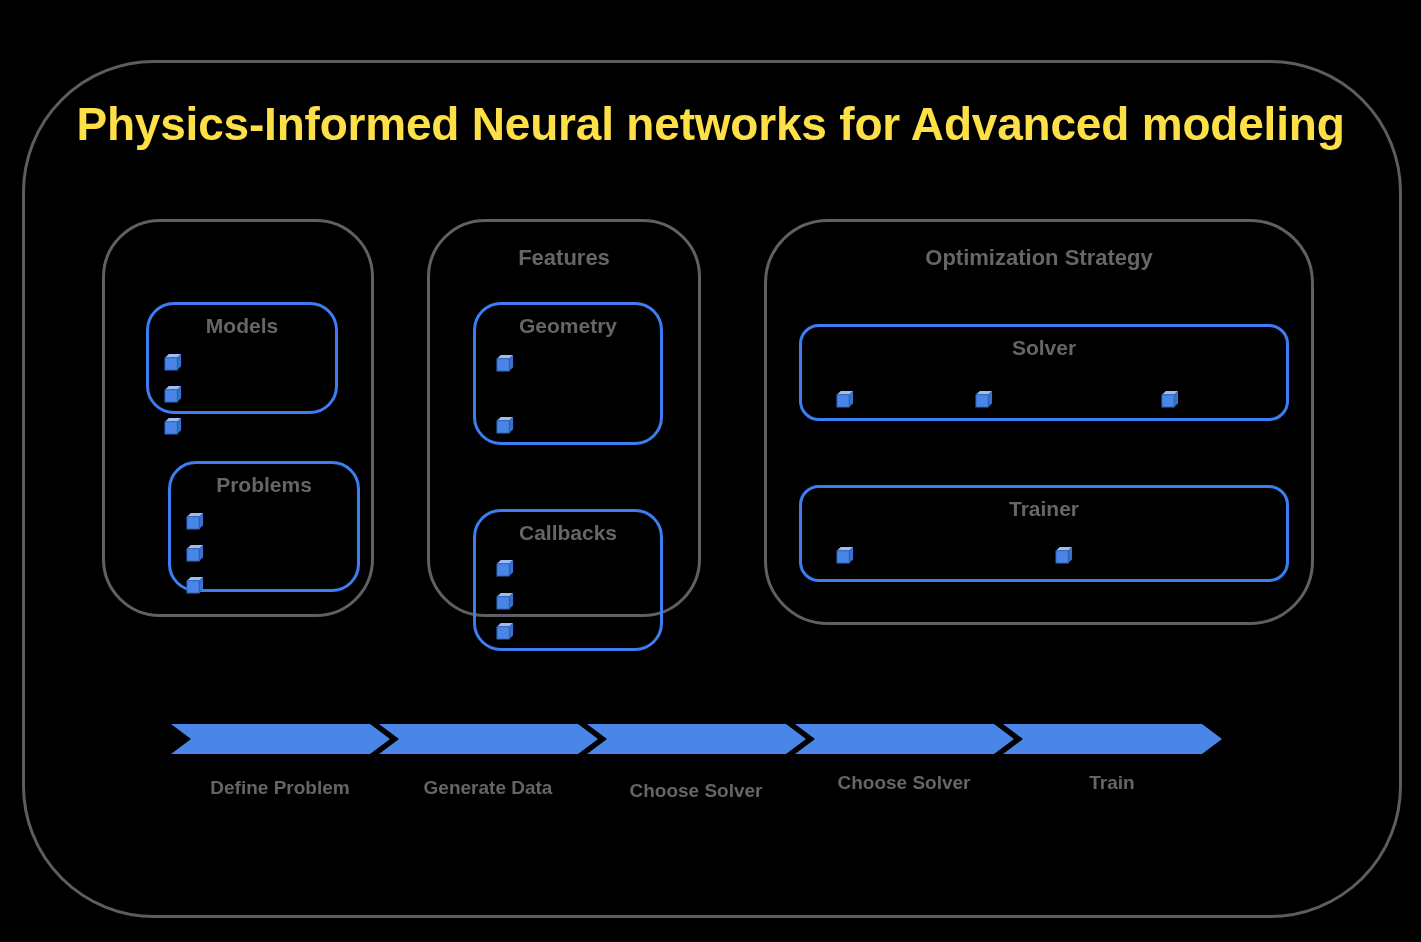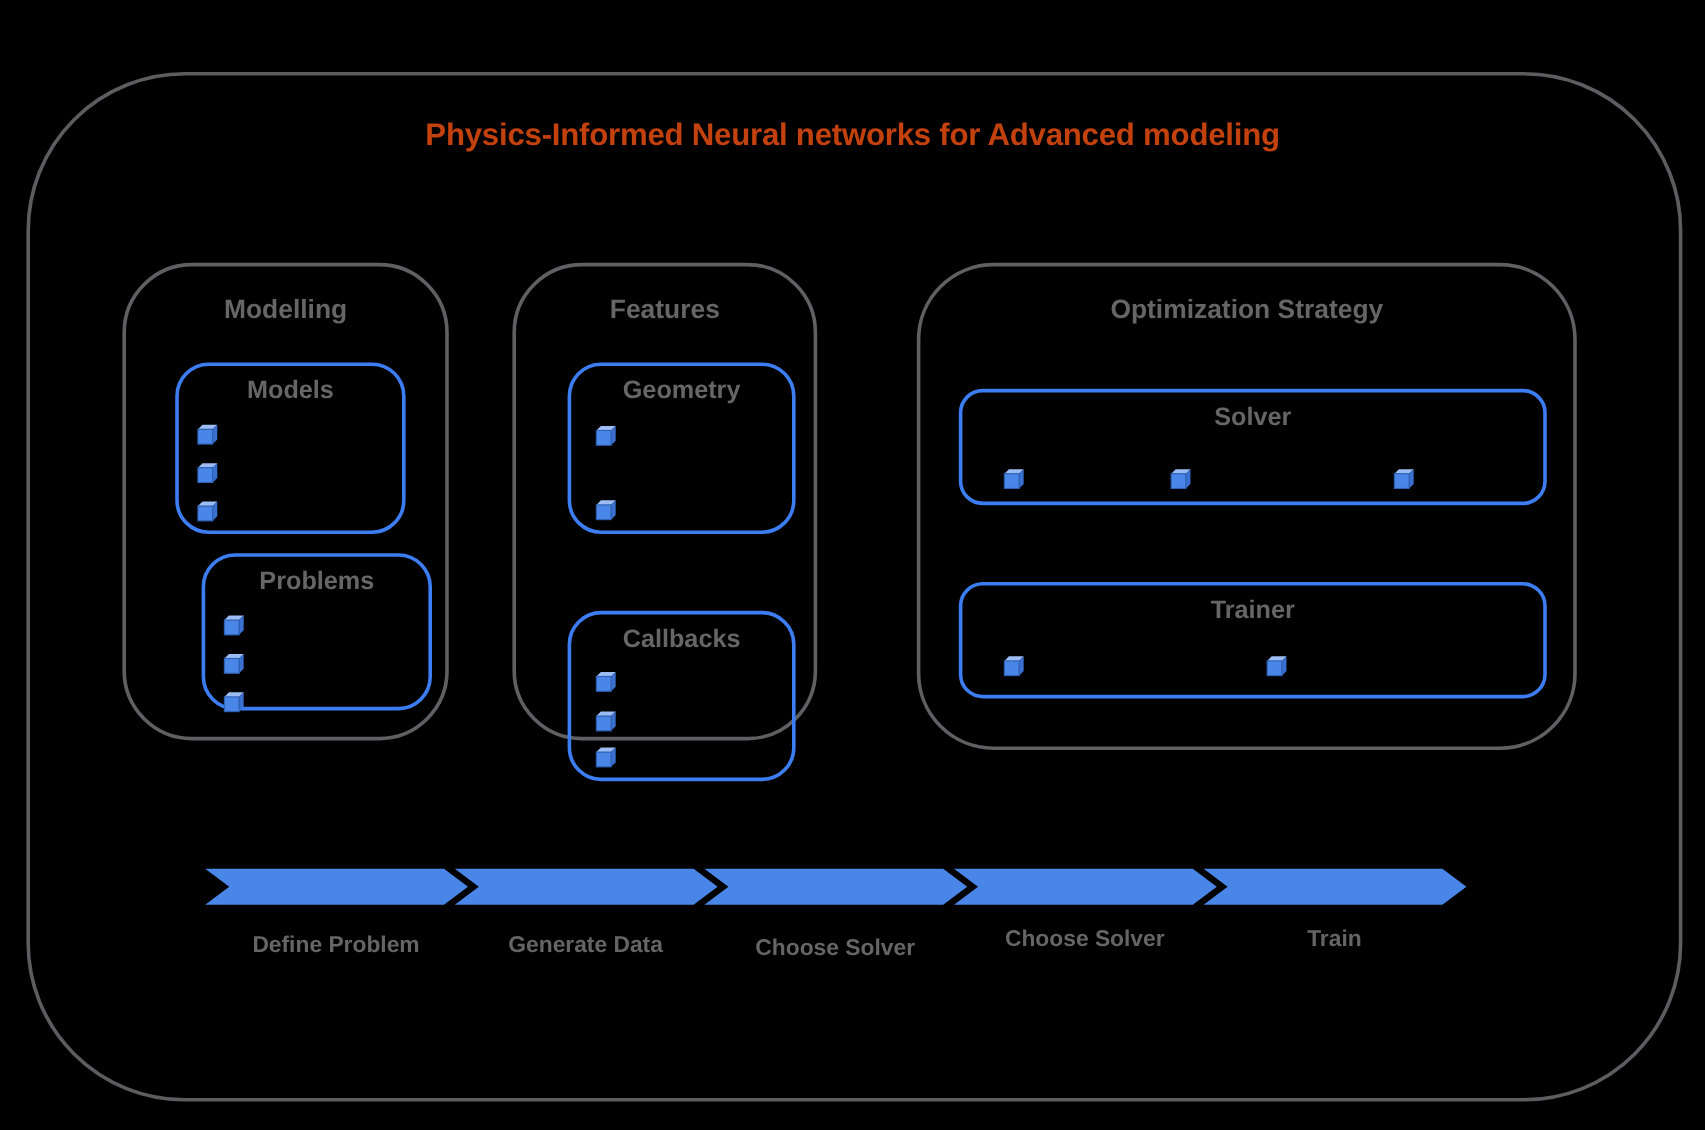--- a/index.html
+++ b/index.html
@@ -6,40 +6,40 @@
   .canvas{
     position:relative;width:1421px;height:942px;background:#000;
     font-family:"Liberation Sans",sans-serif;overflow:hidden;
   }
   .outer-frame{
     position:absolute;left:22px;top:60px;width:1380px;height:858px;
     border:3px solid #5b5d60;border-radius:132px;box-sizing:border-box;
   }
   .diagram-title{
     position:absolute;left:0;top:97px;width:1421px;text-align:center;
-    font-size:26px;font-weight:bold;color:#c2410c;letter-spacing:-0.2px;
+    font-size:46px;font-weight:bold;color:#fde047;letter-spacing:-0.2px;
   }
   .section{
     position:absolute;border:3px solid #5e6063;box-sizing:border-box;
   }
   .section-label{
     position:absolute;left:0;right:0;top:23px;text-align:center;
     font-size:22px;font-weight:bold;color:#666666;
   }
   #sec-modelling{left:102px;top:219px;width:272px;height:398px;border-radius:58px;}
-  #sec-features{left:427px;top:219px;width:254px;height:398px;border-radius:58px;}
+  #sec-features{left:427px;top:219px;width:274px;height:398px;border-radius:58px;}
   #sec-optimization{left:764px;top:219px;width:550px;height:406px;border-radius:64px;}
   .bluebox{
     position:absolute;border:3px solid #3d7df2;box-sizing:border-box;border-radius:28px;
   }
   .box-label{
     position:absolute;left:0;right:0;top:9px;text-align:center;
     font-size:21px;font-weight:bold;color:#666666;
   }
-  #box-models  {left:41px;top:80px;width:192px;height:143px;}
+  #box-models  {left:41px;top:80px;width:192px;height:112px;}
   #box-problems{left:41px;top:239px;width:192px;height:131px;margin-left:22px;}
   #box-geometry {left:43px;top:80px;width:190px;height:143px;padding-left:24px;}
   #box-callbacks{left:43px;top:239px;width:190px;height:142px;margin-top:48px;}
   #box-solver {left:32px;top:102px;width:490px;height:97px;border-radius:20px;}
   #box-trainer{left:32px;top:263px;width:490px;height:97px;border-radius:20px;}
   .cube{position:absolute;width:18px;height:18px;}
   .pipeline-arrow{position:absolute;left:160px;top:718px;width:1075px;height:44px;}
   .step-label{
     position:absolute;width:200px;text-align:center;
     font-size:19px;font-weight:bold;color:#656565;
@@ -48,21 +48,20 @@
 </head>
 <body>
 
 <div class="canvas">
 
   <div class="outer-frame"></div>
 
   <div class="diagram-title">Physics-Informed Neural networks for Advanced modeling</div>
 
   <div class="section" id="sec-modelling">
-    <div class="section-label">Modelling</div>
 
     <div class="bluebox" id="box-models">
       <div class="box-label">Models</div>
       <svg class="cube" style="left:15px;top:48px" viewBox="0 0 19 19">
           <polygon points="1,5 5,1 18,1 14,5" fill="#9cbcf4"></polygon>
           <polygon points="14,5 18,1 18,14 14,18" fill="#3a71d1"></polygon>
           <rect x="1" y="5" width="13" height="13" fill="#4a86e8" stroke="#2e61b4" stroke-width="1"></rect>
         </svg>
       <svg class="cube" style="left:15px;top:80px" viewBox="0 0 19 19">
           <polygon points="1,5 5,1 18,1 14,5" fill="#9cbcf4"></polygon>

